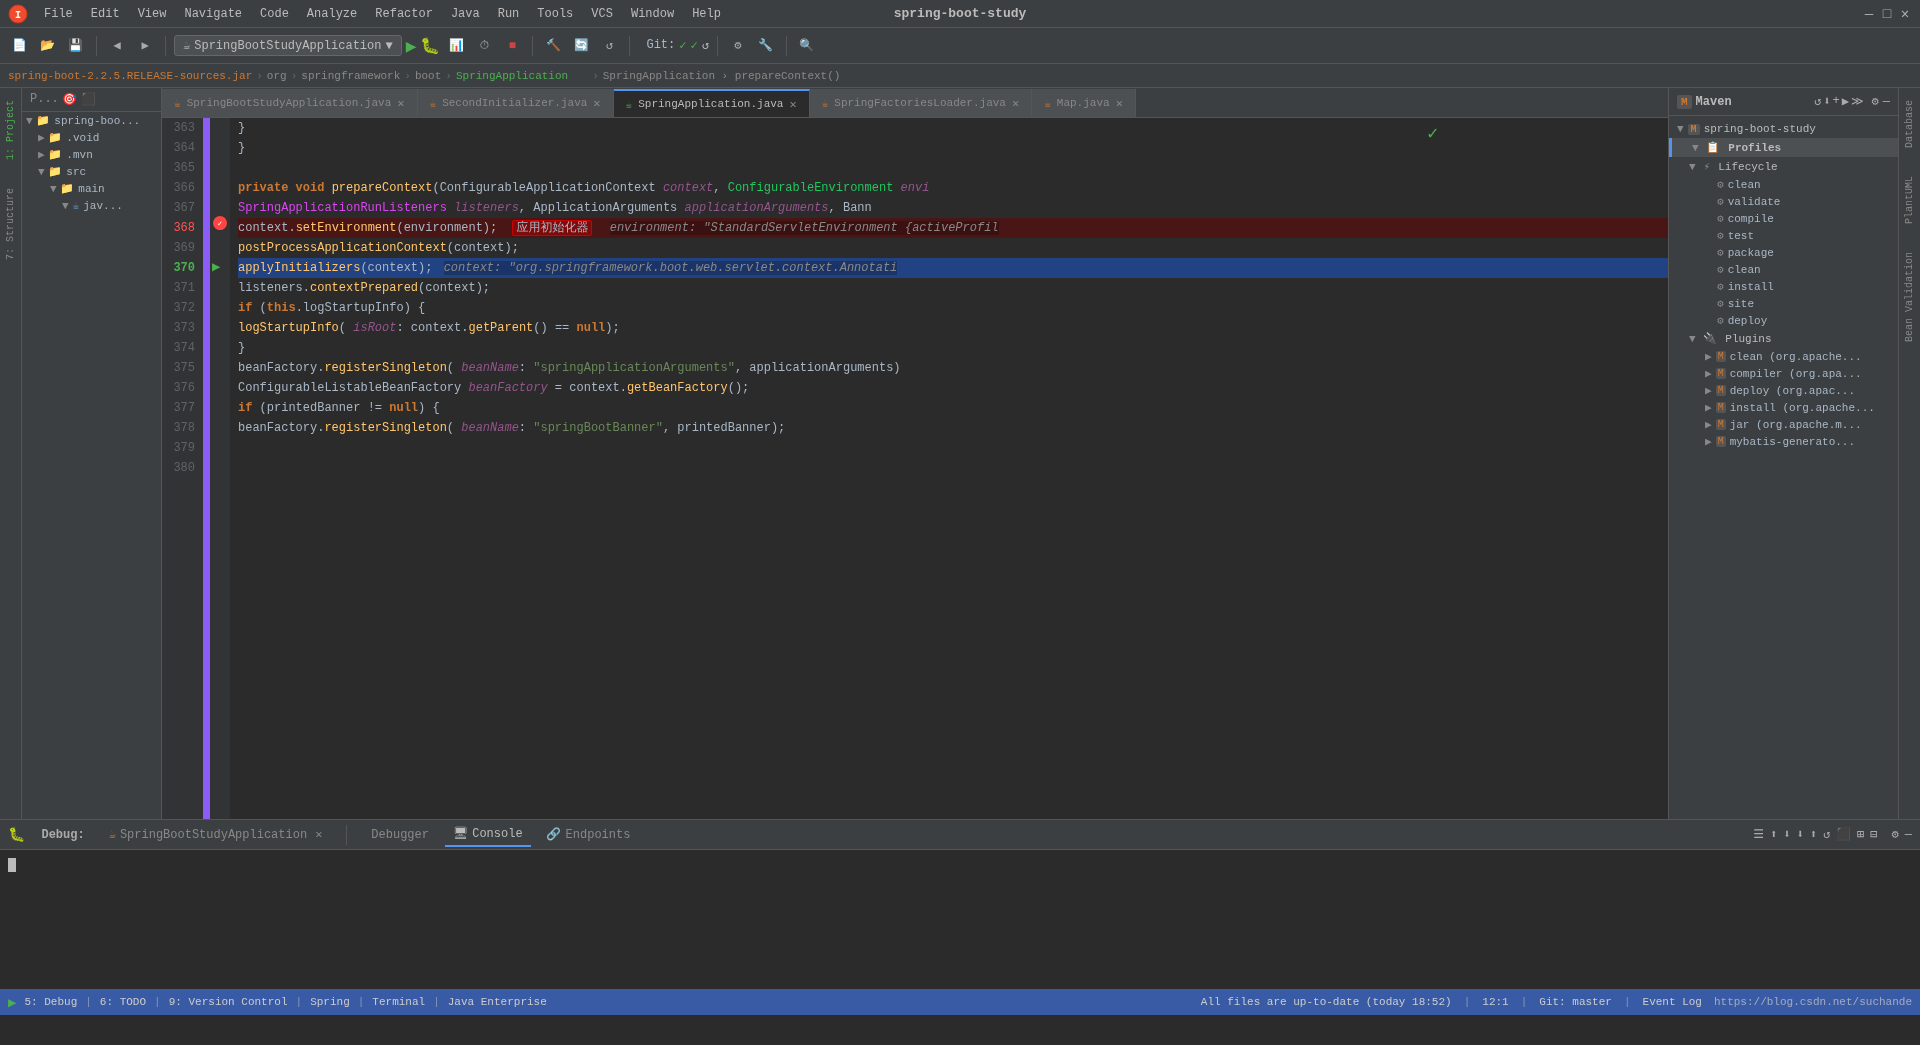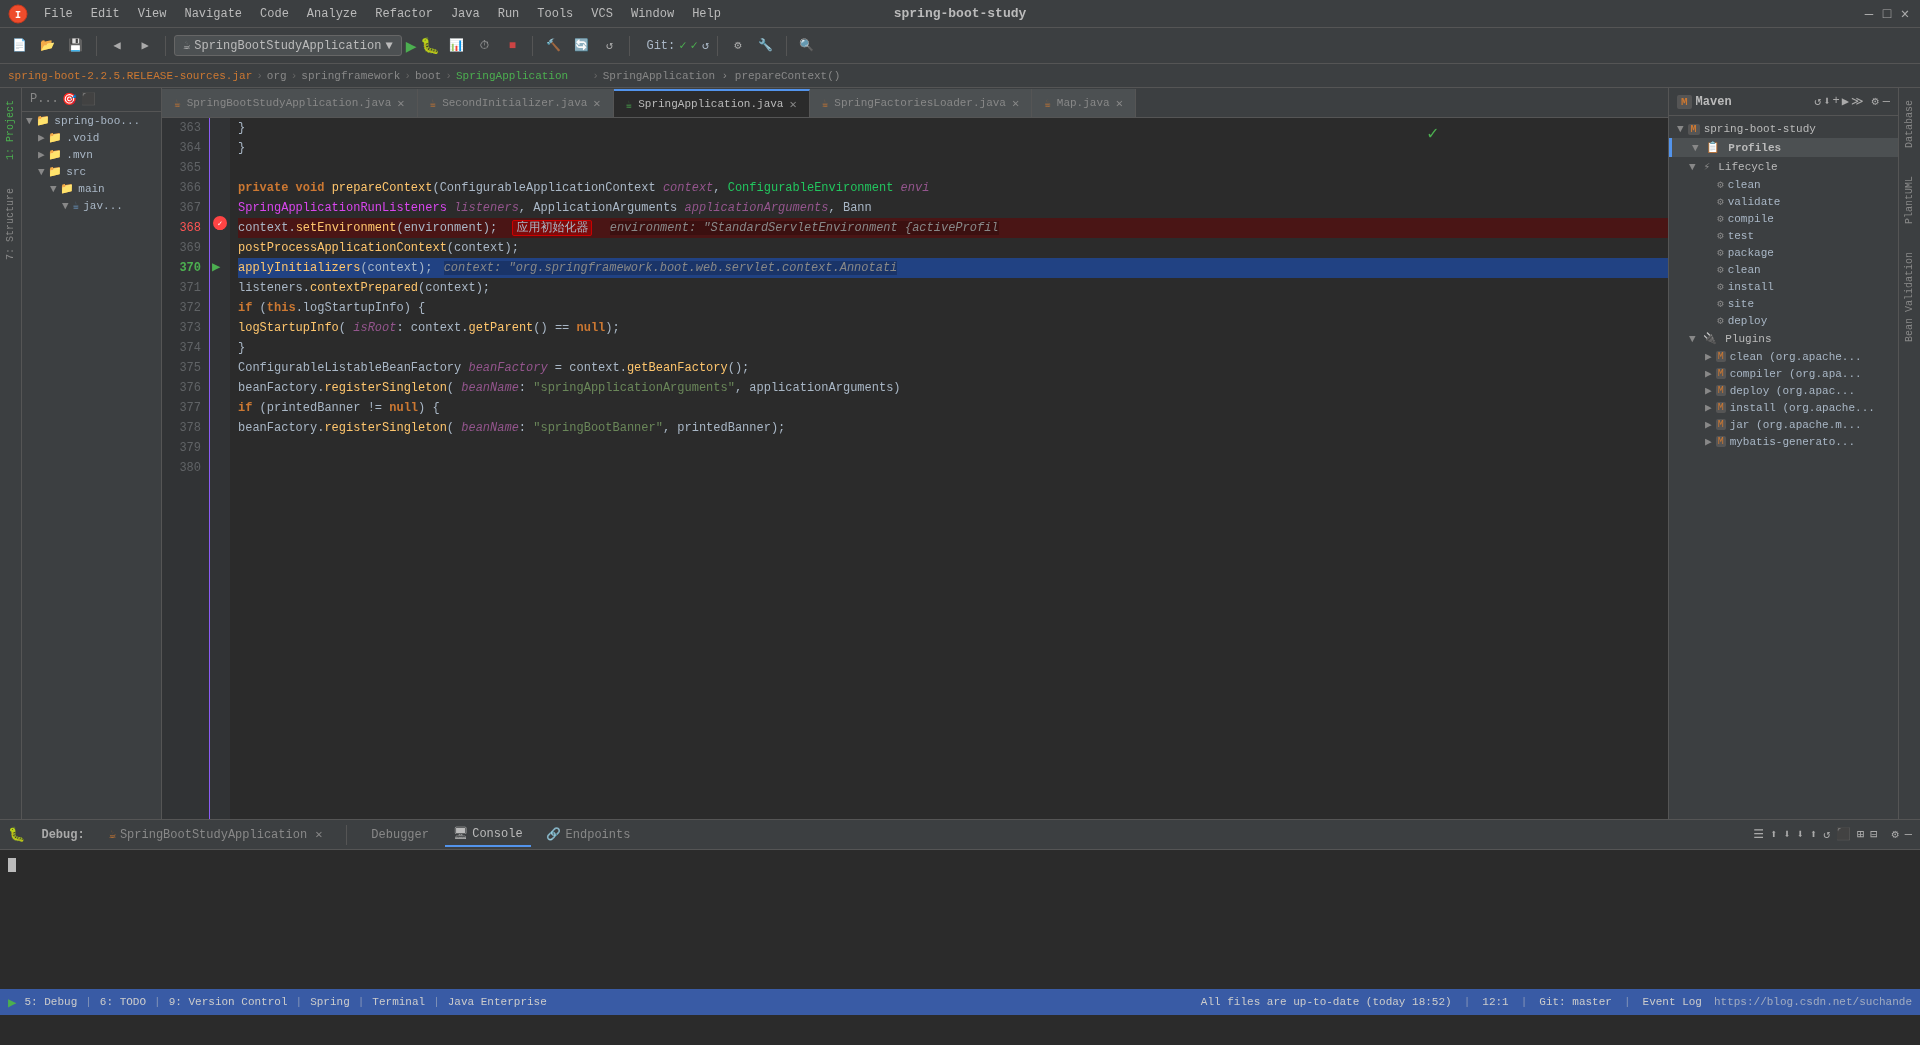--- a/index.html
+++ b/index.html
@@ -89,21 +89,21 @@
       padding: 2px 8px;
       color: #bbbbbb;
       display: flex;
       align-items: center;
       gap: 4px;
       cursor: pointer;
       font-size: 12px;
     }
     .run-btn { color: #4caf50; font-size: 18px; cursor: pointer; }
     .debug-btn { color: #cc7832; font-size: 16px; cursor: pointer; }
-    .git-section { display: flex; align-items: center; gap: 4px; margin-left: 8px; }
+    .git-section { display: flex; gap: 4px; margin-left: 8px; }
 
     
     #breadcrumb-bar {
       background: #3c3f41;
       height: 24px;
       display: flex;
       align-items: center;
       padding: 0 8px;
       gap: 4px;
       border-bottom: 1px solid #555;
@@ -186,21 +186,21 @@
     .line-numbers {
       width: 48px;
       background: #313335;
       padding: 0;
       text-align: right;
       color: #606366;
       font-size: 12px;
       line-height: 20px;
       user-select: none;
       padding-right: 8px;
-      border-right: 1px solid #8b5cf6;
+      border-right: 7px solid #8b5cf6;
       flex-shrink: 0;
     }
     .line-number { height: 20px; }
     .gutter {
       width: 20px;
       background: #313335;
       flex-shrink: 0;
       position: relative;
     }
     .code-content {
@@ -622,25 +622,25 @@
           <span style="color:#a9b7c6">            </span><span class="fn">logStartupInfo</span><span style="color:#a9b7c6">( </span><span class="param">isRoot</span><span style="color:#a9b7c6">: </span><span style="color:#a9b7c6">context</span><span style="color:#a9b7c6">.</span><span class="fn">getParent</span><span style="color:#a9b7c6">() == </span><span class="kw">null</span><span style="color:#a9b7c6">);</span>
         </div>
 
 
         <div class="code-line">
           <span style="color:#a9b7c6">        }</span>
         </div>
 
 
         <div class="code-line">
+          <span style="color:#a9b7c6">        beanFactory.</span><span class="fn">registerSingleton</span><span style="color:#a9b7c6">( </span><span class="param">beanName</span><span style="color:#a9b7c6">: </span><span class="str">"springApplicationArguments"</span><span style="color:#a9b7c6">, applicationArguments)</span>
+        </div>
+
+        <div class="code-line">
           <span style="color:#a9b7c6">        </span><span style="color:#a9b7c6">ConfigurableListableBeanFactory</span><span class="param"> beanFactory</span><span style="color:#a9b7c6"> = context.</span><span class="fn">getBeanFactory</span><span style="color:#a9b7c6">();</span>
-        </div>
-
-        <div class="code-line">
-          <span style="color:#a9b7c6">        beanFactory.</span><span class="fn">registerSingleton</span><span style="color:#a9b7c6">( </span><span class="param">beanName</span><span style="color:#a9b7c6">: </span><span class="str">"springApplicationArguments"</span><span style="color:#a9b7c6">, applicationArguments)</span>
         </div>
 
         <div class="code-line">
           <span style="color:#a9b7c6">        </span><span class="kw">if </span><span style="color:#a9b7c6">(printedBanner != </span><span class="kw">null</span><span style="color:#a9b7c6">) {</span>
         </div>
 
         <div class="code-line">
           <span style="color:#a9b7c6">            beanFactory.</span><span class="fn">registerSingleton</span><span style="color:#a9b7c6">( </span><span class="param">beanName</span><span style="color:#a9b7c6">: </span><span class="str">"springBootBanner"</span><span style="color:#a9b7c6">, printedBanner);</span>
         </div>
       </div>

